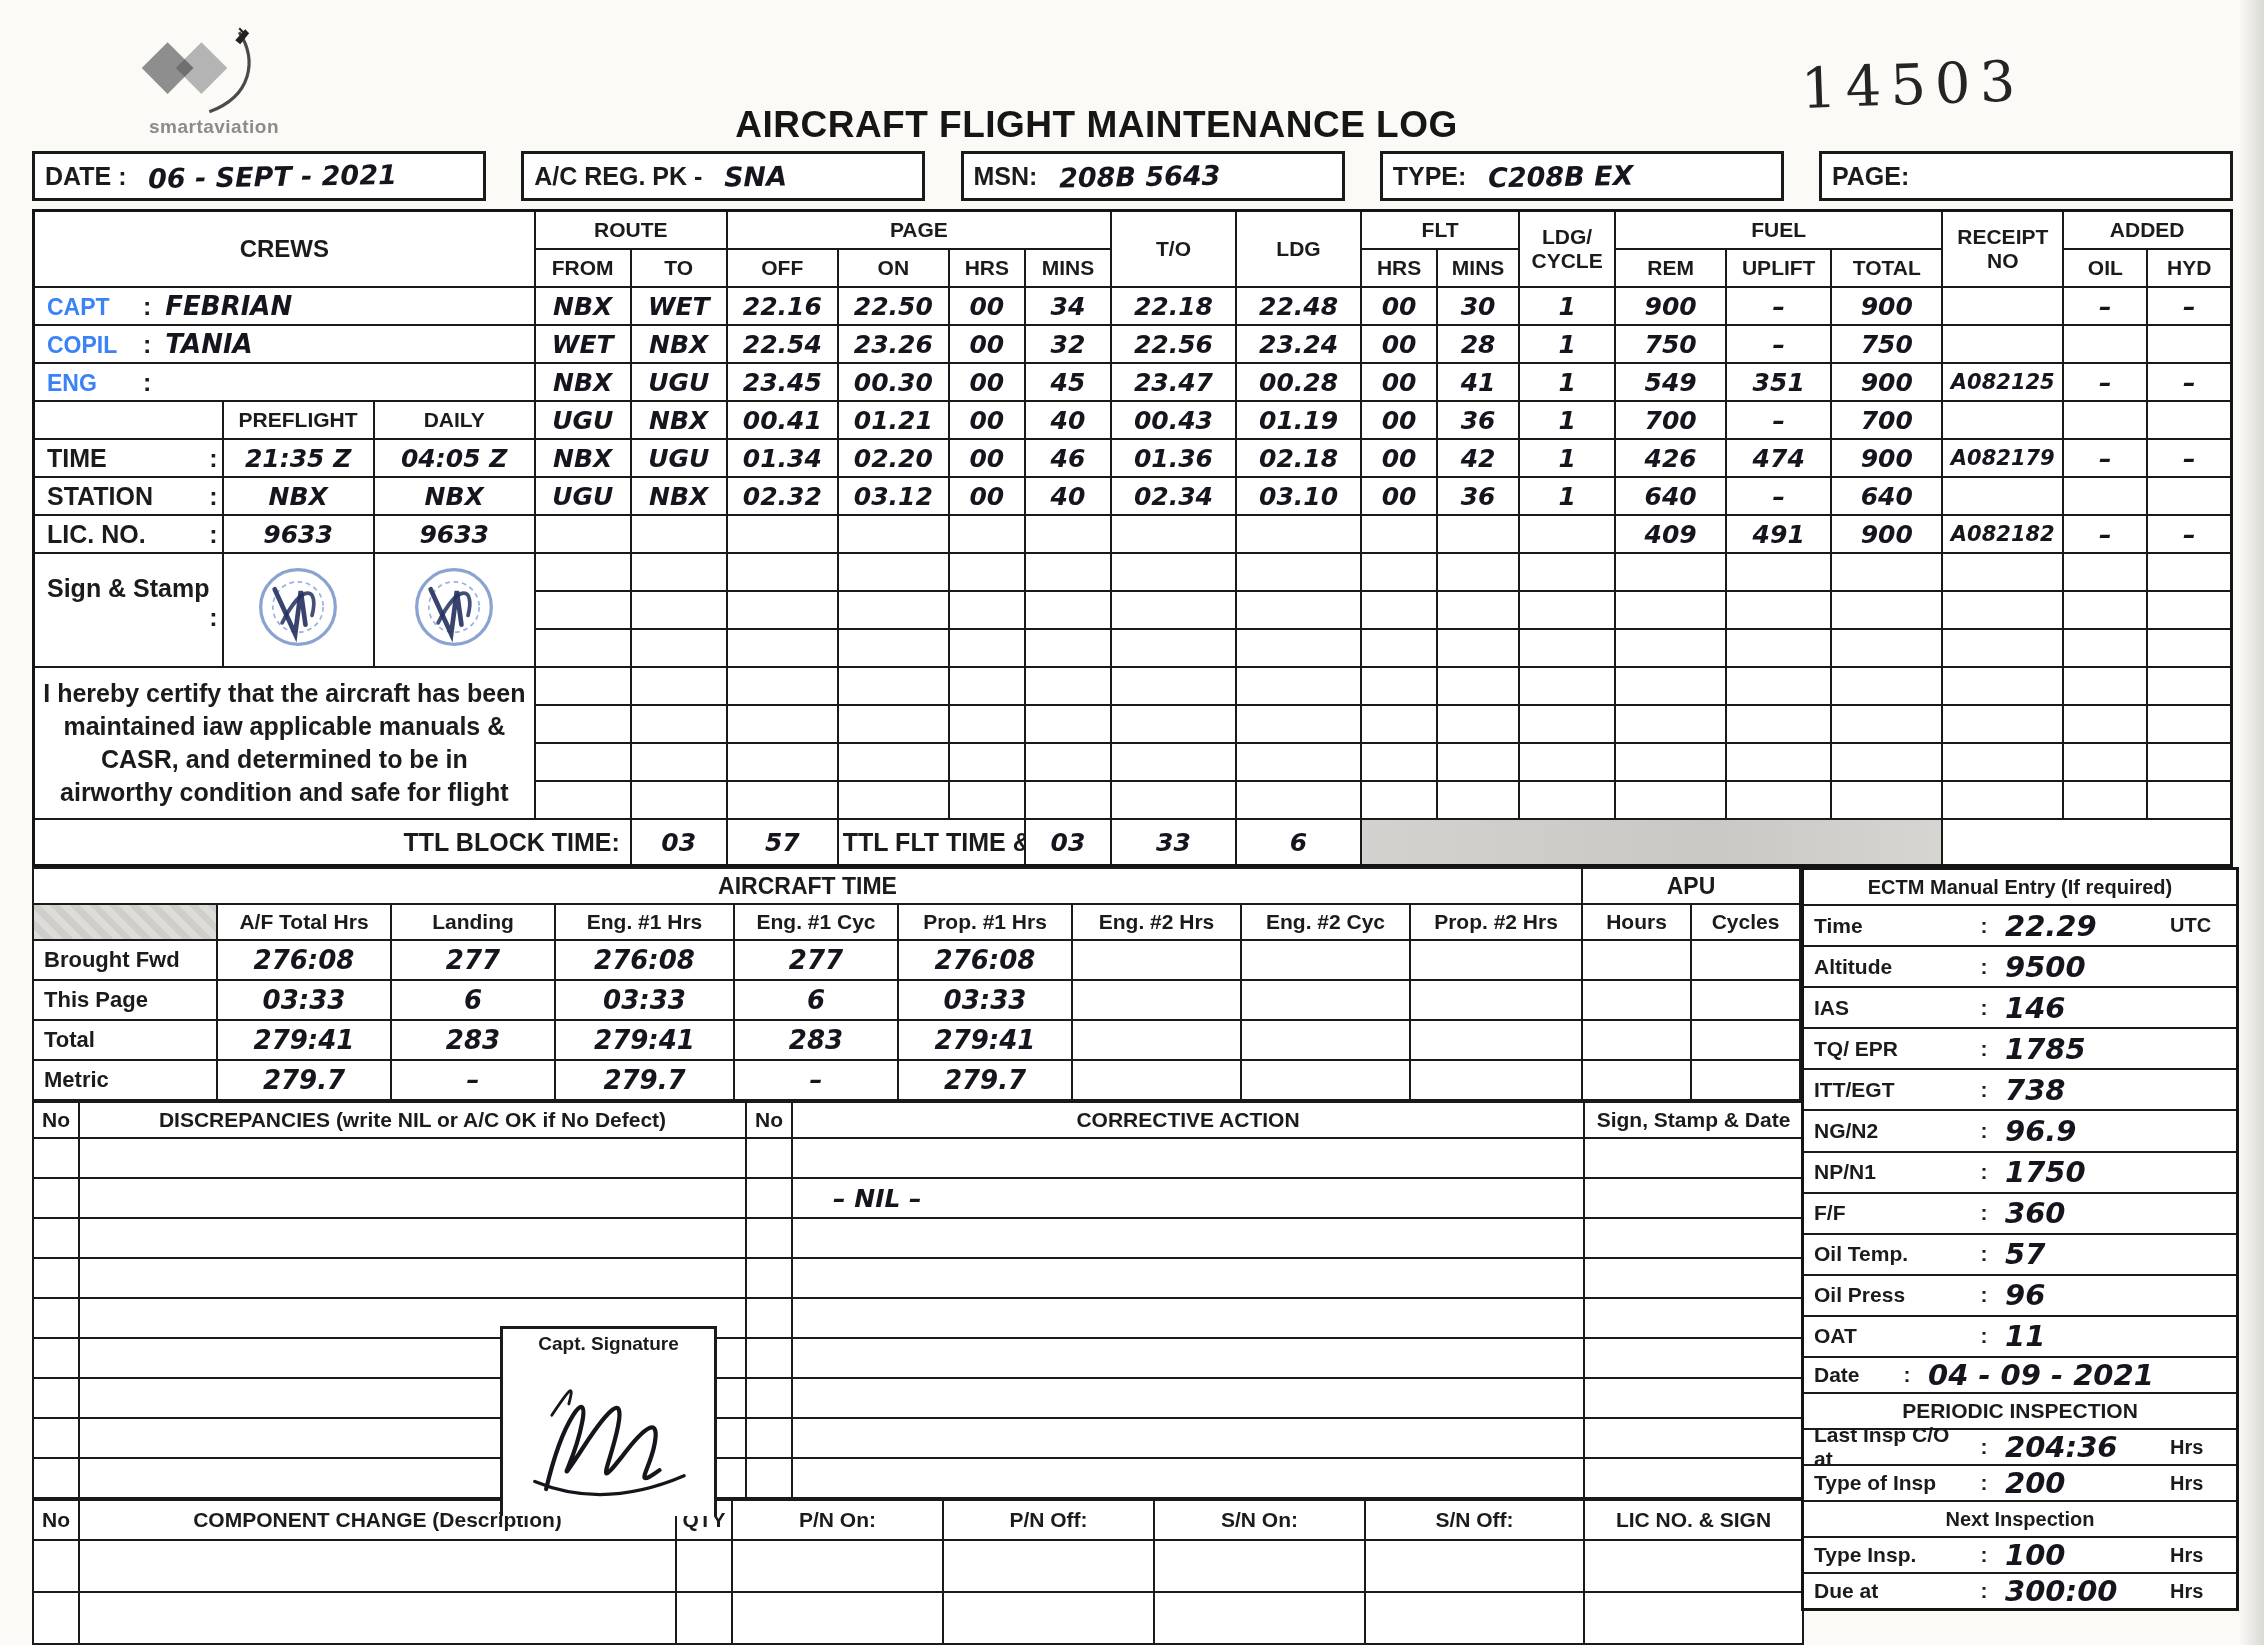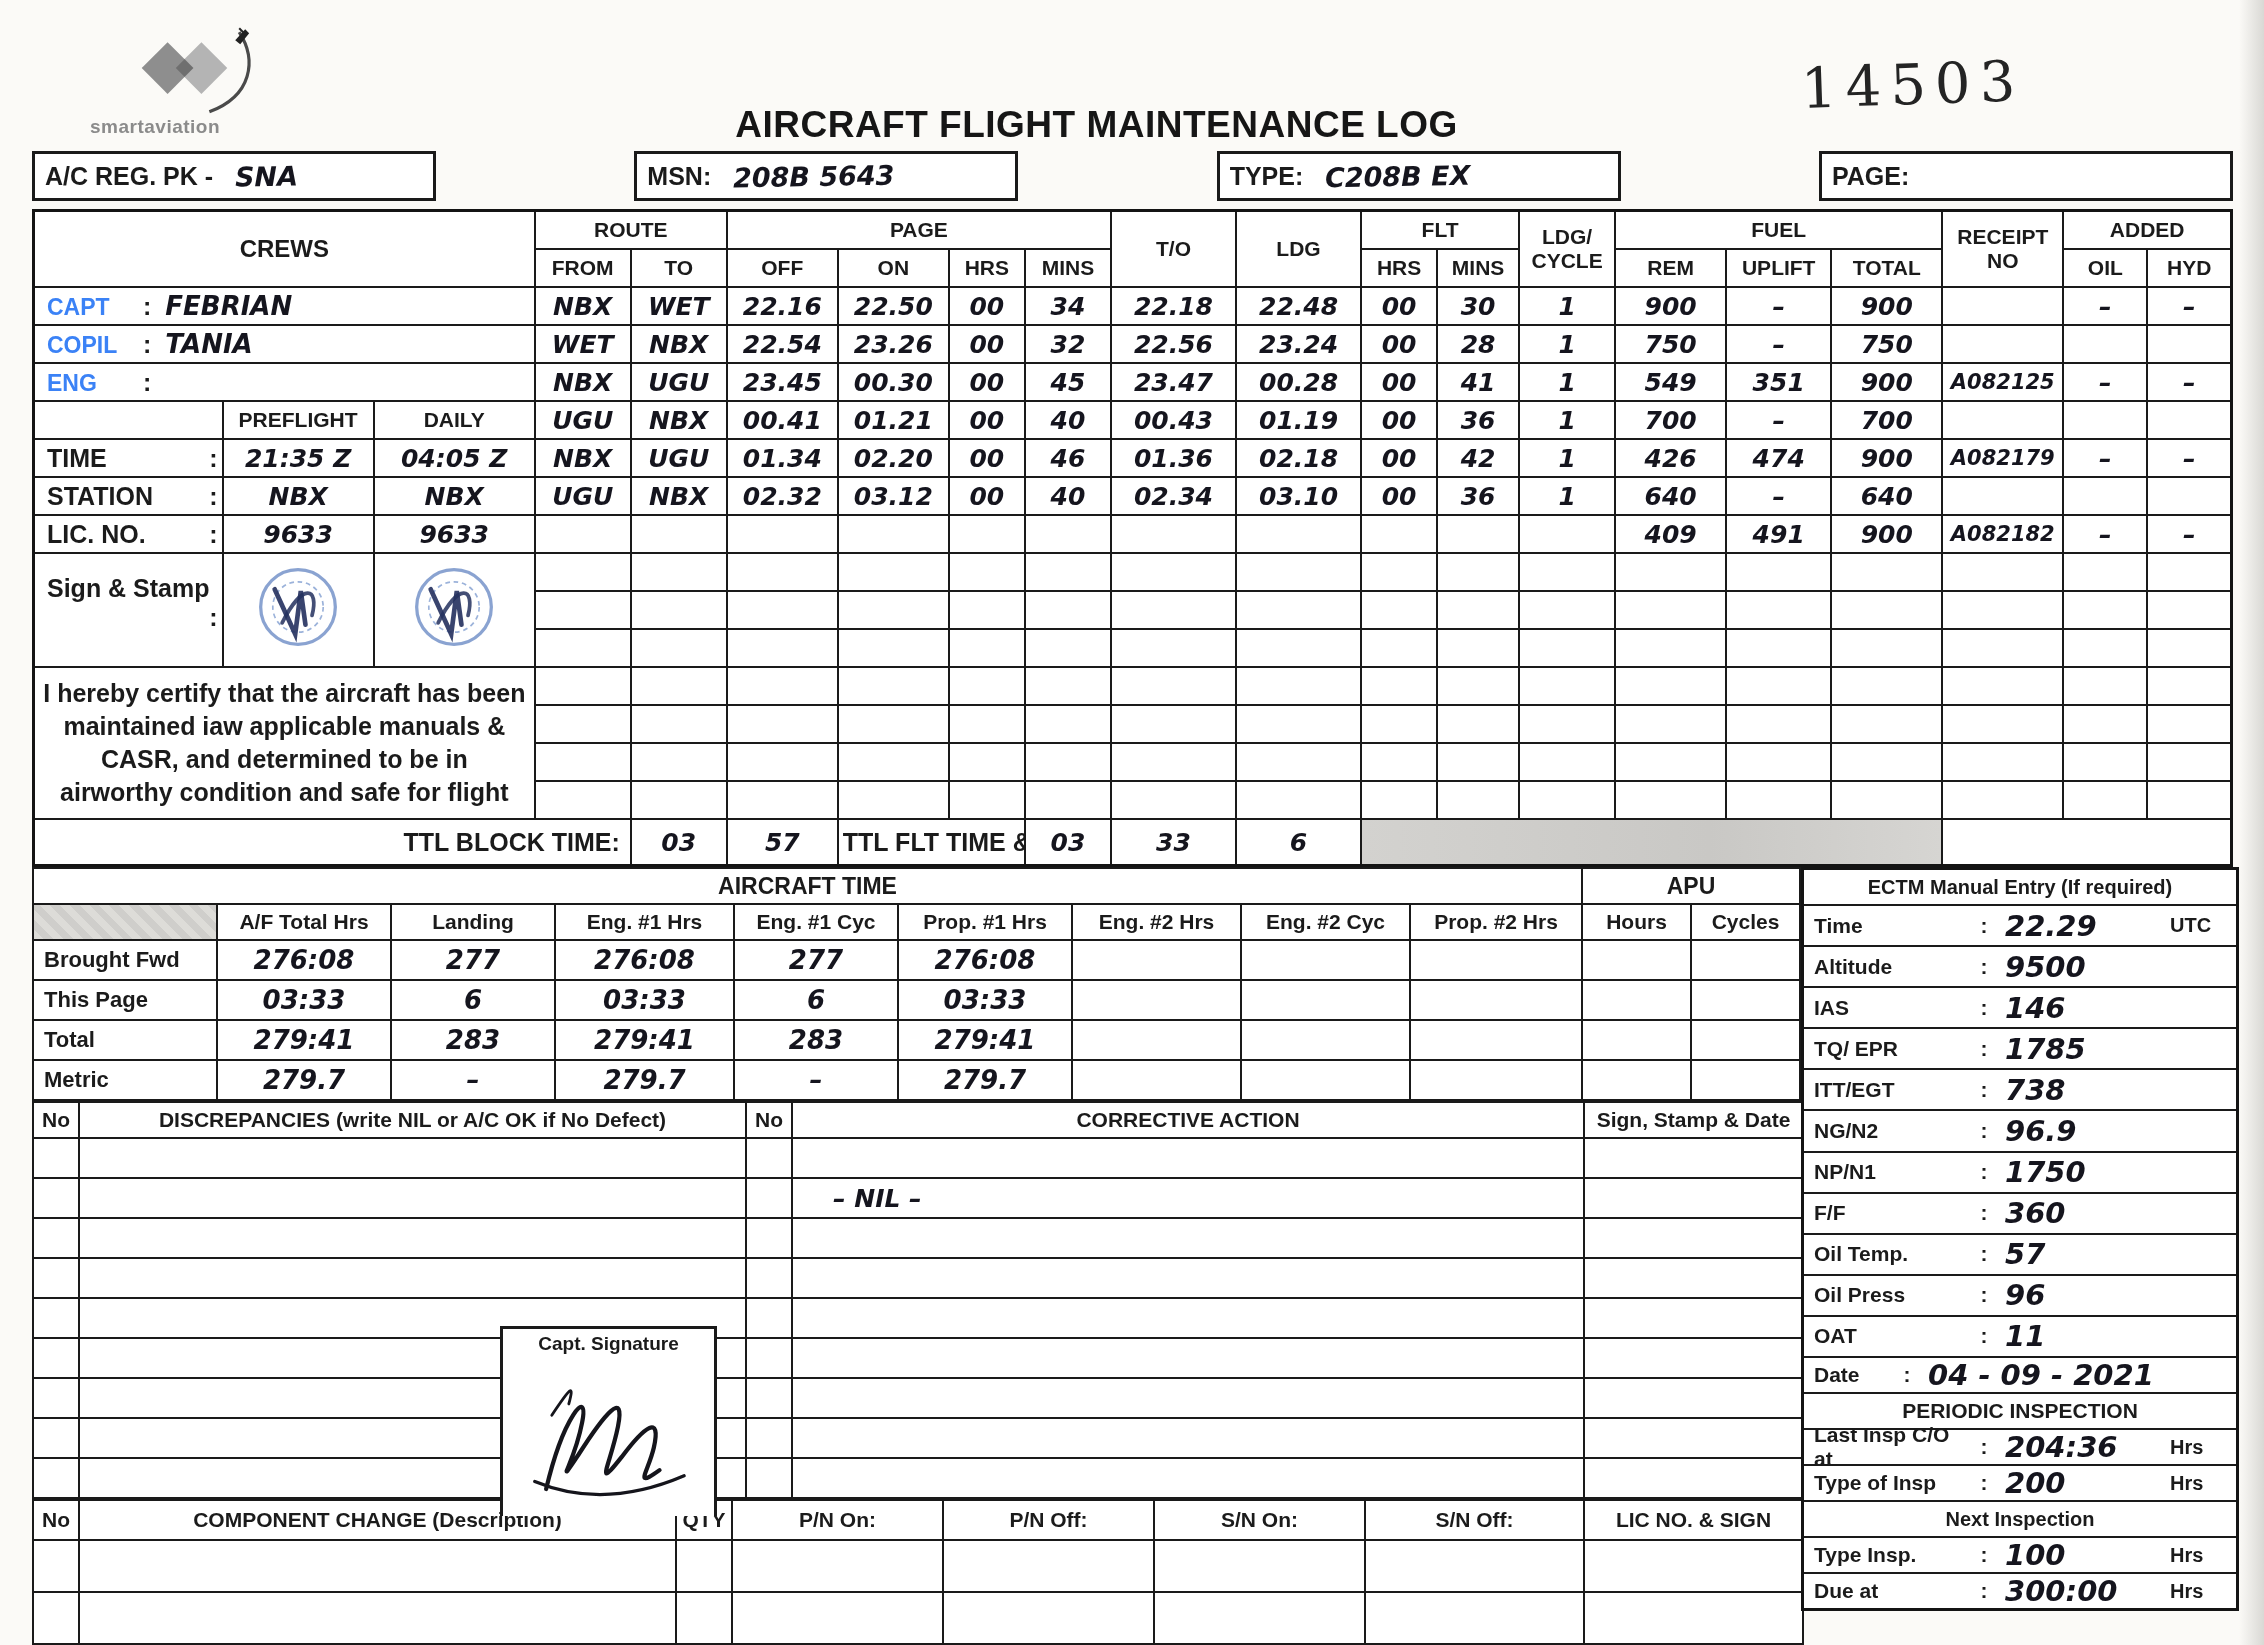--- a/index.html
+++ b/index.html
@@ -2,21 +2,21 @@
 <html><head>
 <meta charset="utf-8">
 <style>
   html,body{margin:0;padding:0;background:#e7e6e2;}
   .page{position:relative;width:2265px;height:1646px;background:#fbfaf7;font-family:"Liberation Sans",sans-serif;color:#1b1b1b;overflow:hidden;}
   .page::after{content:"";position:absolute;right:0;top:0;width:26px;height:100%;background:linear-gradient(to left,#d8d7d3,rgba(216,215,211,0));pointer-events:none;}
   .content{position:absolute;left:32px;top:8px;width:2201px;}
 
   
   .tophdr{position:relative;height:139px;}
-  .logo{position:absolute;left:58px;top:18px;width:189px;text-align:left;}
+  .logo{position:absolute;left:58px;top:18px;width:189px;text-align:right;}
   .logo-text{font-size:19px;font-weight:bold;color:#8b8b8b;letter-spacing:0.5px;margin-top:-6px;}
   .main-title{position:absolute;left:517px;width:1095px;top:96px;text-align:center;font-size:37px;font-weight:bold;letter-spacing:0.5px;color:#161616;}
   .serial{position:absolute;right:209px;top:44px;font-family:"DejaVu Serif",serif;font-size:56px;letter-spacing:9px;color:#242424;transform:rotate(-2deg);}
 
   
   .fieldrow{display:flex;justify-content:space-between;margin-top:4px;}
   .fbox{border:3px solid #1a1a1a;height:44px;display:flex;align-items:center;padding:0 10px;background:#fff;}
   .fbox .flabel{font-size:25px;font-weight:bold;white-space:nowrap;}
   .hw{font-family:"DejaVu Sans",sans-serif;font-style:italic;font-weight:bold;color:#15151e;}
   .fbox .hw{font-size:27px;margin-left:22px;white-space:nowrap;transform:rotate(-1deg);}
@@ -92,20 +92,24 @@
           <path d="M146 14 l10 -11 l4 4 l-9 11 z" fill="#222"></path>
           <path d="M150 2 l6 6" stroke="#222" stroke-width="2"></path>
         </svg>
         <div class="logo-text">smartaviation</div>
       </div>
       <div class="main-title">AIRCRAFT FLIGHT MAINTENANCE LOG</div>
       <div class="serial">14503</div>
     </div>
 
     <div class="fieldrow">
+      <div class="fbox" style="width:428px">
+        <span class="flabel">DATE :</span>
+        <span class="hw">06 - SEPT - 2021</span>
+      </div>
       <div class="fbox" style="width:378px">
         <span class="flabel">A/C REG. PK -</span>
         <span class="hw">SNA</span>
       </div>
       <div class="fbox" style="width:358px">
         <span class="flabel">MSN:</span>
         <span class="hw">208B 5643</span>
       </div>
       <div class="fbox" style="width:378px">
         <span class="flabel">TYPE:</span>

